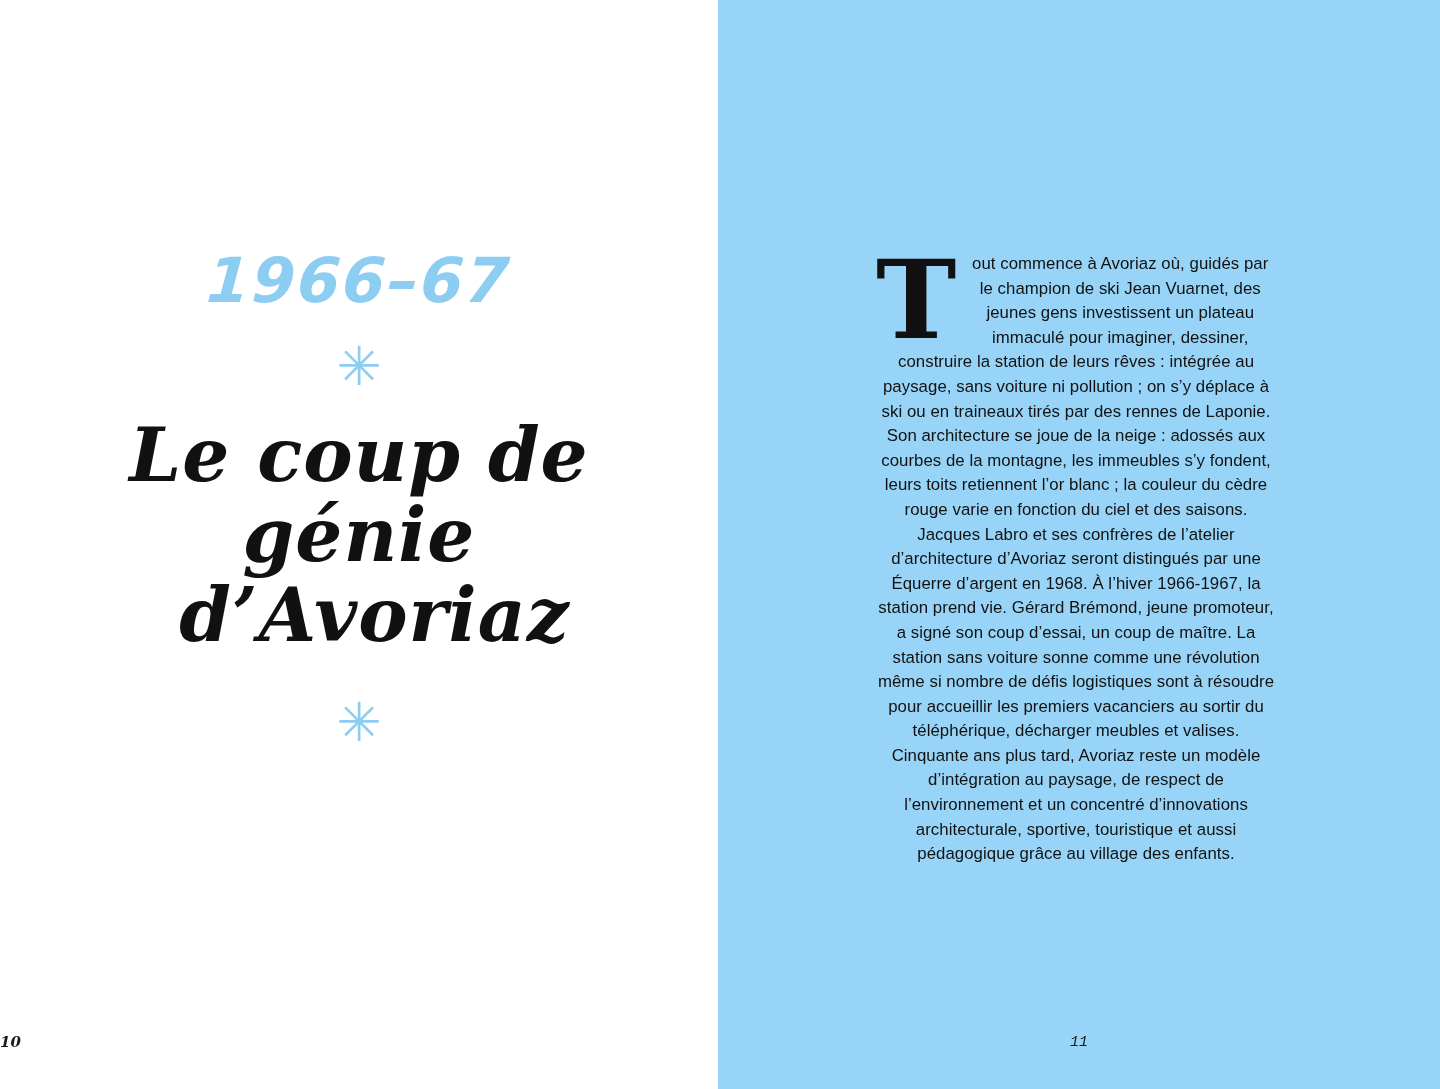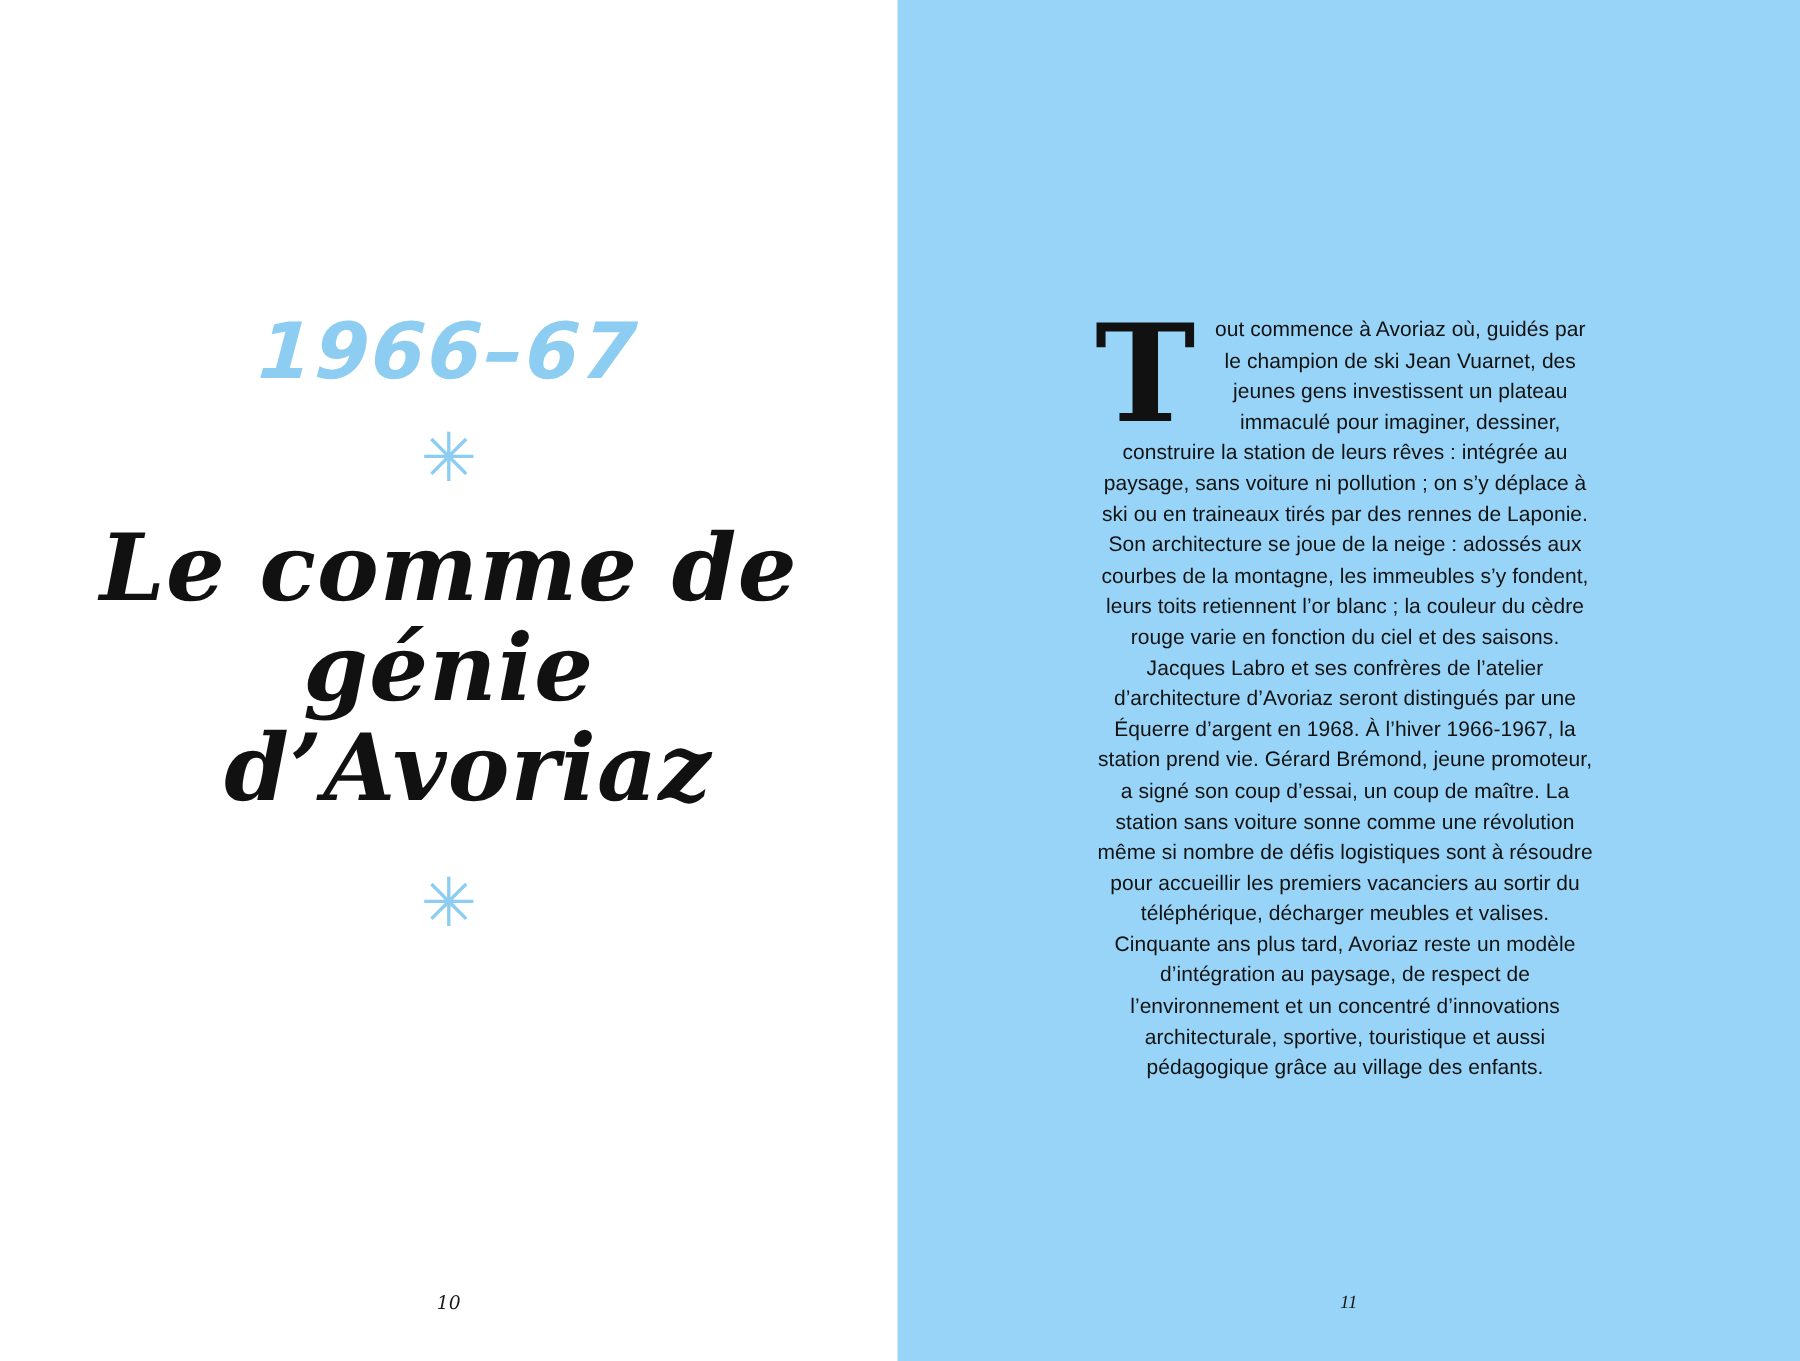--- a/index.html
+++ b/index.html
@@ -68,25 +68,26 @@
     letter-spacing: 1px;
   }
   .title .line2 {
     display: block;
     margin-left: 31px;
   }
   .folio {
     position: absolute;
     bottom: 38px;
     width: 100%;
-    text-align: center;
+    text-align: left;
     font-family: "DejaVu Serif", serif;
     font-style: italic;
     font-size: 15px;
     color: #1a1a1a;
+    font-weight: bold;
   }
 
   
   .page-right {
     position: relative;
     width: 722px;
     height: 1089px;
     background: #97d4f7;
     flex: 0 0 722px;
   }
@@ -112,37 +113,37 @@
   }
   .para {
     margin: 0;
     text-align: center;
   }
   .folio-right {
     position: absolute;
     bottom: 38px;
     width: 100%;
     text-align: center;
-    font-family: Liberation Serif, serif;
+    font-family: Liberation Mono, monospace;
     font-style: italic;
     font-size: 15px;
     color: #1a1a1a;
   }
 </style>
 </head>
 <body>
 
 <div class="spread">
 
   <div class="page-left">
     <div class="left-inner">
       <div class="year">1966–67</div>
       <div class="star star-top">✳</div>
       <div class="title">
-        <span>Le comme de génie</span>
+        <span>Le coup de génie</span>
         <span class="line2">d’Avoriaz</span>
       </div>
       <div class="star star-bottom">✳</div>
     </div>
     <div class="folio">10</div>
   </div>
 
   <div class="page-right">
     <div class="body-col">
       <span class="dropcap">T</span>

